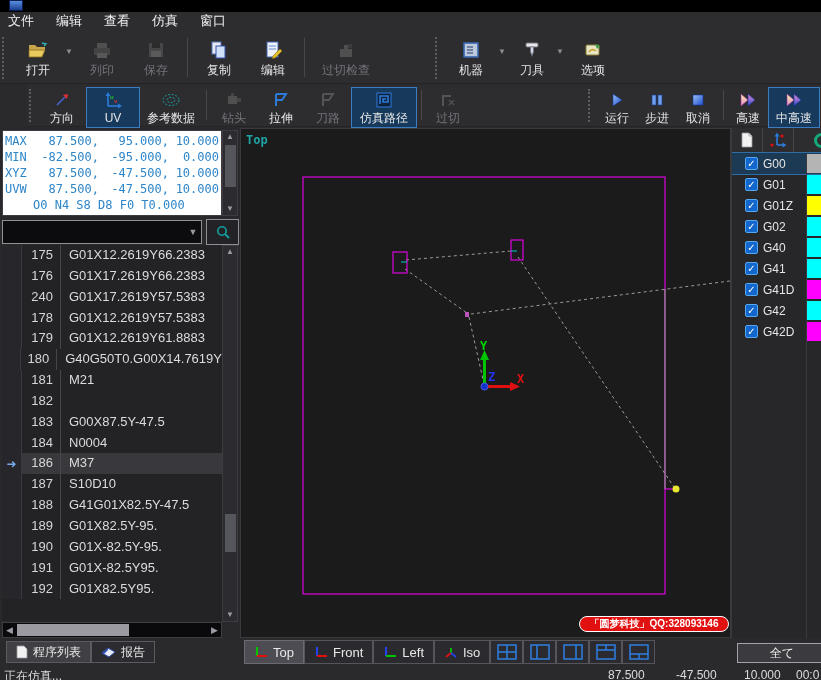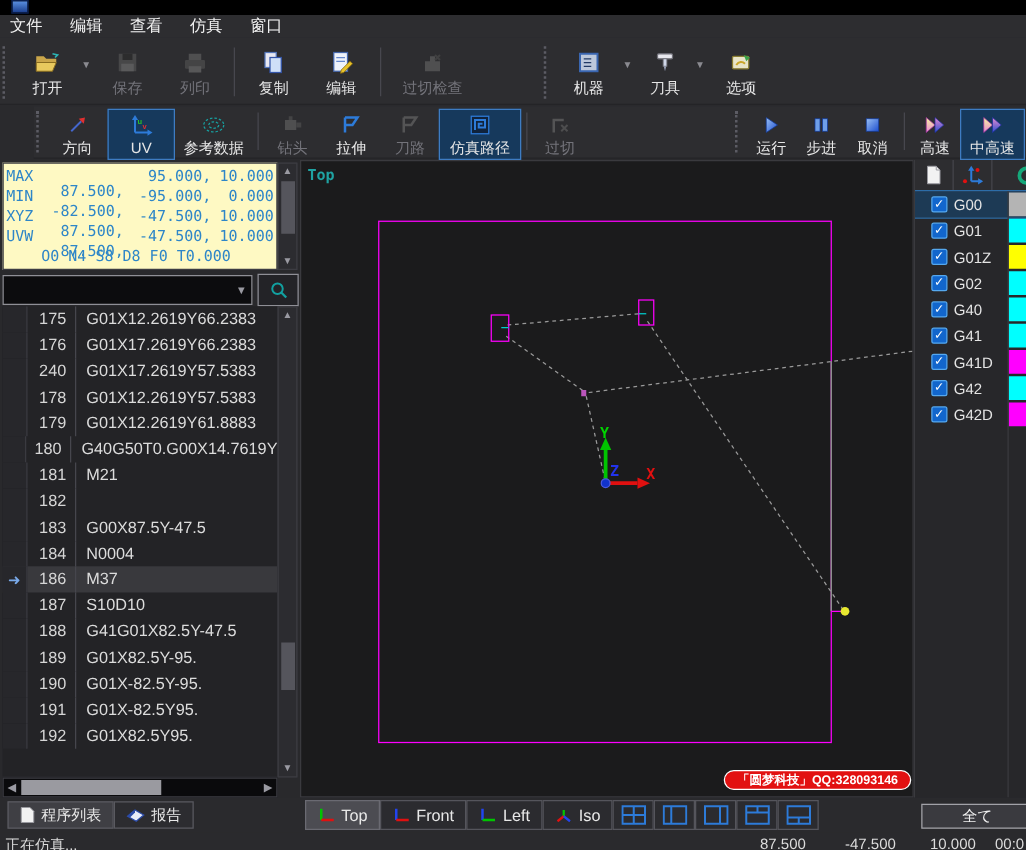--- a/index.html
+++ b/index.html
@@ -24,24 +24,24 @@
   .tbtn.disabled { color:#73737a; }
   .tbtn.disabled .ic { filter:grayscale(100%) brightness(0.75); opacity:0.55; }
   .tbtn.active { background:#16395c; border:1px solid #3e7cc2; }
   .drop { width:10px; padding-top:12px; color:#8a8a90; font-size:8px; }
 
   
   #main { position:absolute; left:0; top:128px; width:821px; height:510px; background:#29292c; }
 
   
   #left-panel { position:absolute; left:0; top:0; width:238px; height:510px; }
-  #coord-box { position:absolute; left:2px; top:2px; width:220px; height:86px; background:#fef9c3; border:1px solid #3c3c42; font-family:"DejaVu Sans Mono",monospace; font-size:12px; color:#2e86c8; overflow:hidden; padding-top:2px; }
+  #coord-box { position:absolute; left:2px; top:2px; width:220px; height:86px; background:#ffffff; border:1px solid #3c3c42; font-family:"DejaVu Sans Mono",monospace; font-size:12px; color:#2e86c8; overflow:hidden; padding-top:2px; }
   .coord-row { display:flex; height:16px; line-height:16px; }
   .coord-row .lab { width:30px; padding-left:2px; }
-  .coord-row .v1 { width:66px; text-align:right;margin-top:12px; }
+  .coord-row .v1 { width:66px; text-align:right; }
   .coord-row .v2 { width:70px; text-align:right; }
   .coord-row .v3 { width:50px; text-align:right; }
   #coord-modal { padding-left:30px; height:16px; line-height:16px; }
   .vscroll { position:absolute; width:16px; background:#2c2c30; border:1px solid #3c3c42; display:flex; flex-direction:column; justify-content:space-between; align-items:center; }
   .vscroll .arr { color:#9a9aa2; font-size:8px; height:12px; line-height:12px; }
   #coord-scroll { left:222px; top:2px; height:86px; }
   #coord-scroll .thumb { position:absolute; left:2px; top:14px; width:11px; height:42px; background:#55555c; }
   #code-scroll { left:222px; top:117px; height:377px; }
   #code-scroll .thumb { position:absolute; left:2px; top:268px; width:11px; height:38px; background:#55555c; }
 
@@ -126,36 +126,36 @@
           <path d="M2 11 h16 l-3 7 H2z" fill="#e8c95e" stroke="#8a6d20" stroke-width="0.8"></path>
           <path d="M15 4 l4 1 -2 2" fill="none" stroke="#2bb3b3" stroke-width="1.4"></path>
         </svg>
     </span>
     <span>打开</span>
   </div>
   <div class="drop">▼</div>
   <div class="tbtn disabled" style="width:54px">
     <span class="ic">
       <svg width="20" height="20" viewBox="0 0 20 20">
+          <rect x="5" y="3" width="10" height="5" fill="#8e8e94"></rect>
+          <rect x="2" y="8" width="16" height="7" rx="1" fill="#74747a"></rect>
+          <rect x="5" y="13" width="10" height="5" fill="#a2a2a8"></rect>
+        </svg>
+    </span>
+    <span>列印</span>
+  </div>
+  <div class="tbtn disabled" style="width:54px">
+    <span class="ic">
+      <svg width="20" height="20" viewBox="0 0 20 20">
           <rect x="3" y="3" width="14" height="14" fill="#7c7c82"></rect>
           <rect x="6" y="3" width="8" height="5" fill="#3a3a40"></rect>
           <rect x="5" y="11" width="10" height="6" fill="#a9a9af"></rect>
         </svg>
     </span>
     <span>保存</span>
-  </div>
-  <div class="tbtn disabled" style="width:54px">
-    <span class="ic">
-      <svg width="20" height="20" viewBox="0 0 20 20">
-          <rect x="5" y="3" width="10" height="5" fill="#8e8e94"></rect>
-          <rect x="2" y="8" width="16" height="7" rx="1" fill="#74747a"></rect>
-          <rect x="5" y="13" width="10" height="5" fill="#a2a2a8"></rect>
-        </svg>
-    </span>
-    <span>列印</span>
   </div>
   <div class="vsep"></div>
   <div class="tbtn" style="width:54px">
     <span class="ic">
       <svg width="20" height="20" viewBox="0 0 20 20">
           <rect x="3" y="2" width="9" height="12" fill="#e8e8f2" stroke="#5577bb"></rect>
           <rect x="7" y="6" width="9" height="12" fill="#cfe0f8" stroke="#3355aa"></rect>
         </svg>
     </span>
     <span>复制</span>

